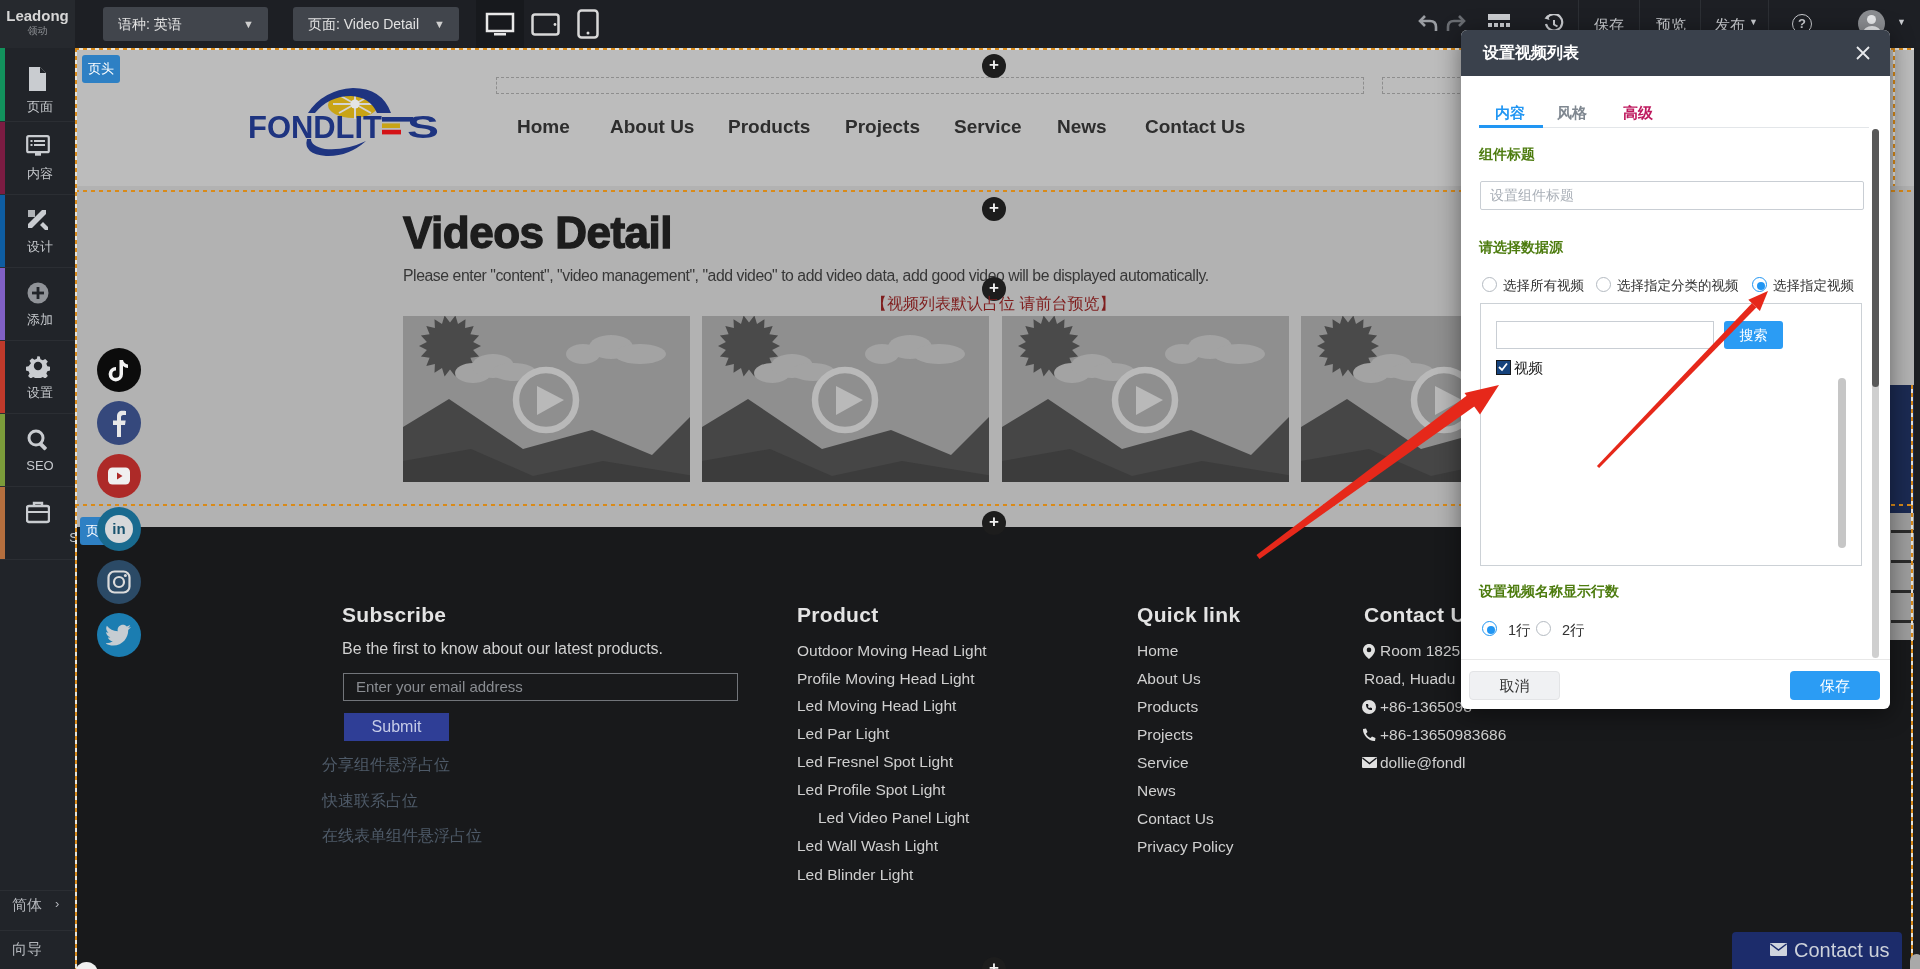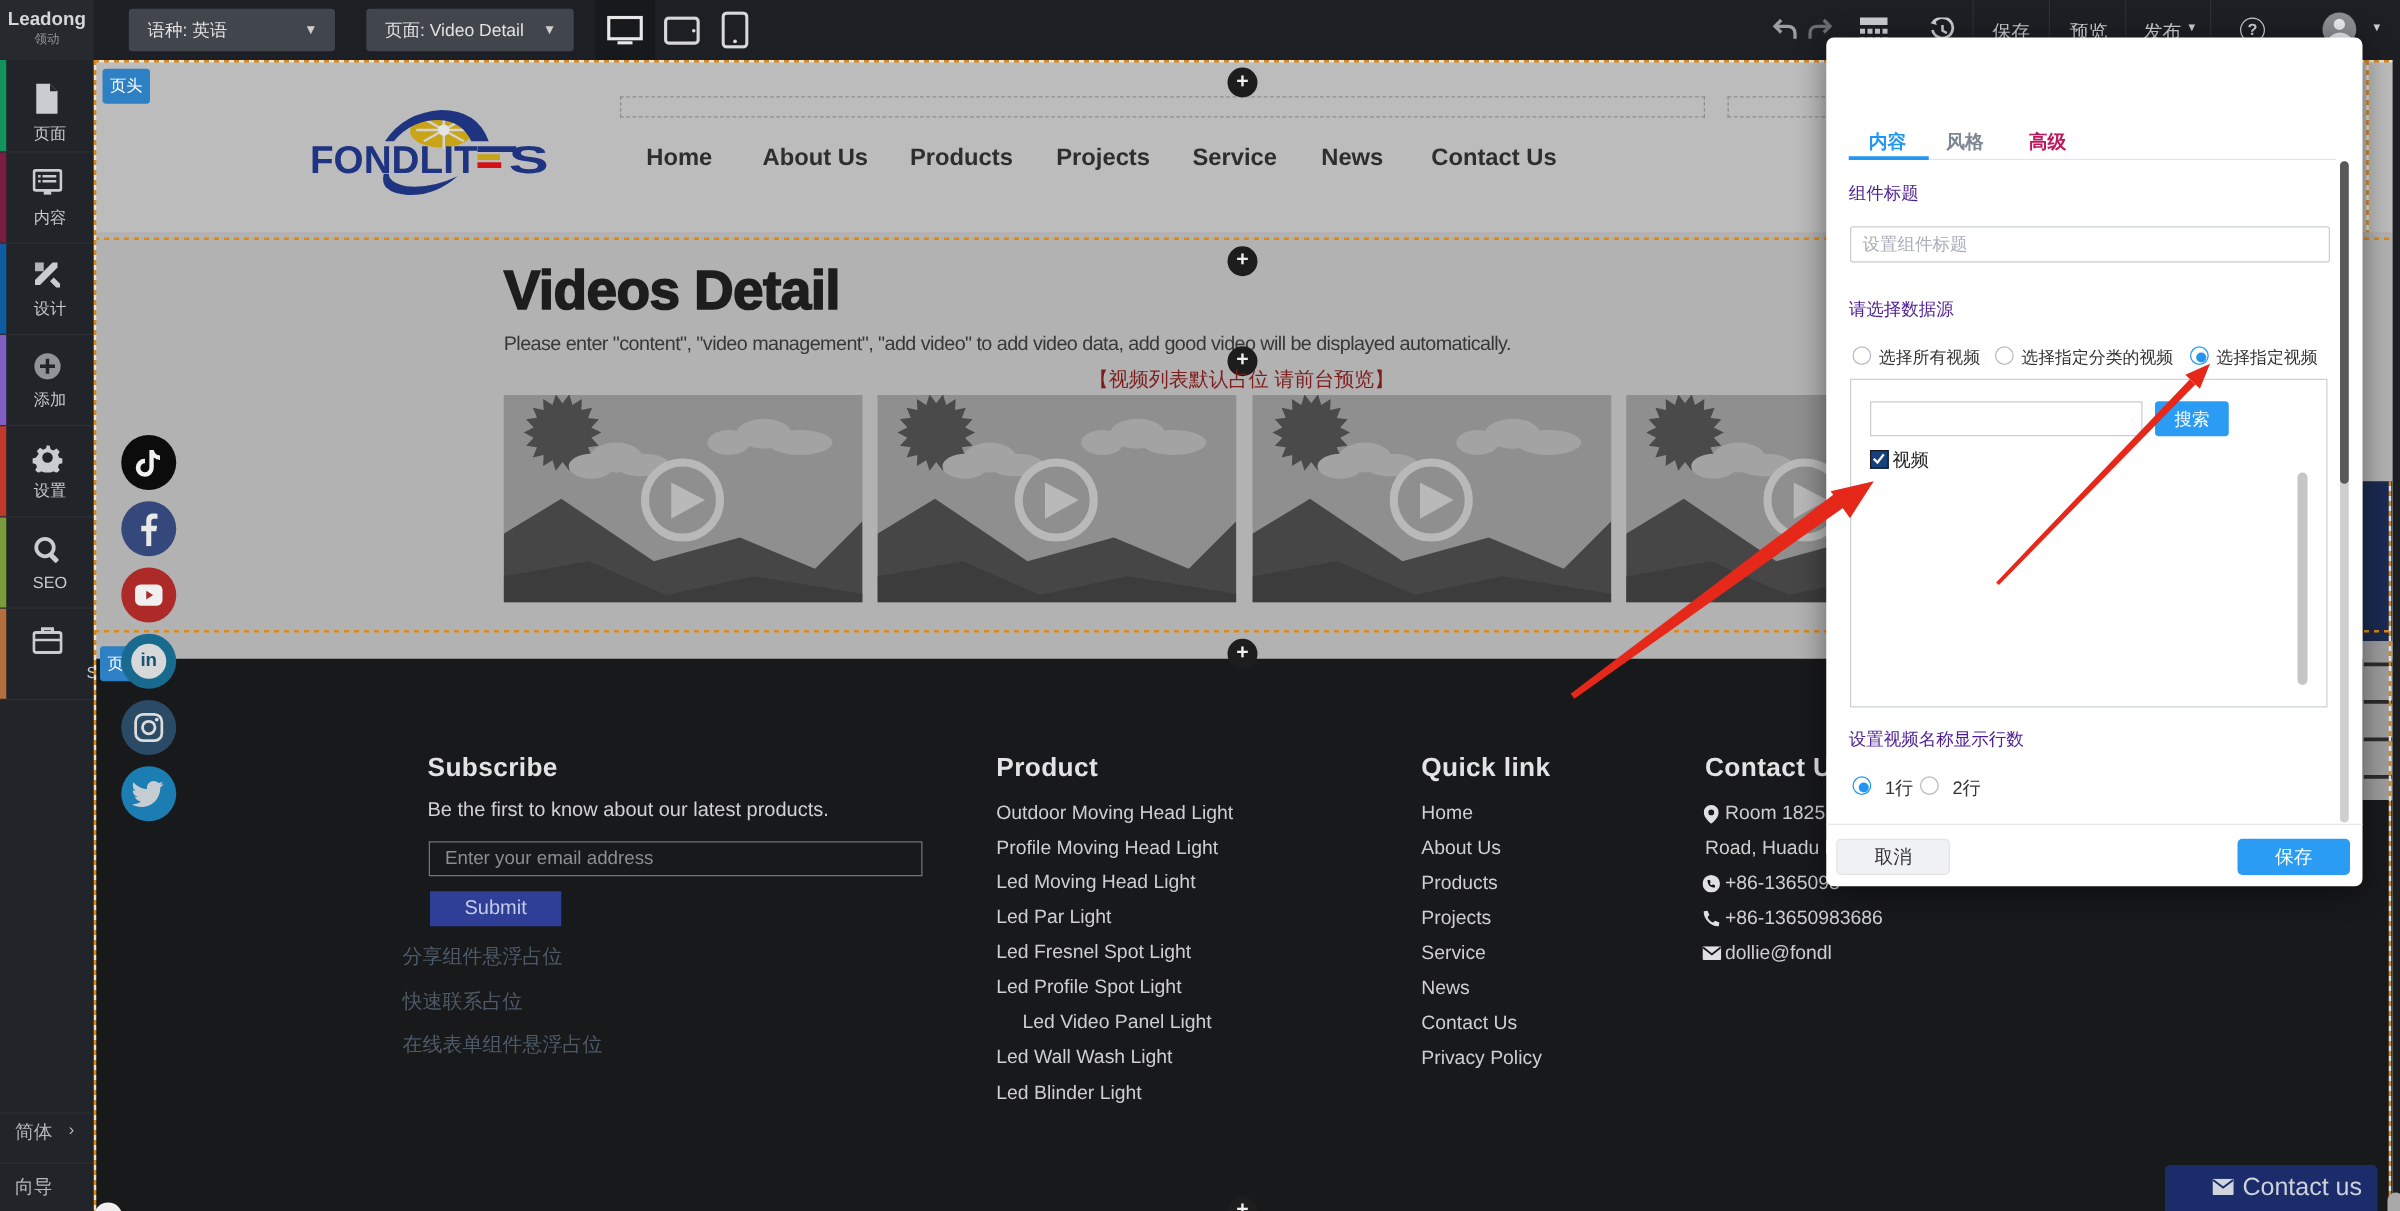--- a/index.html
+++ b/index.html
@@ -12,21 +12,21 @@
   .sb svg { position:absolute; left:26px; }
   .plusc { position:absolute; width:24px; height:24px; background:#1d1d1d; border-radius:50%; color:#f0f0f0; font-size:17px; text-align:center; line-height:22px; font-weight:bold; }
   .odash { position:absolute; background-image:repeating-linear-gradient(90deg,#d98a19 0 4px,#e8e4da 4px 8px); height:2px; }
   .odashv { position:absolute; background-image:repeating-linear-gradient(180deg,#d98a19 0 4px,#e8e4da 4px 8px); width:2px; }
   .gdash { position:absolute; border:1px dashed #8e8e8e; }
   .navitem { position:absolute; top:68px; color:#2e2e2e; font-size:19px; font-weight:bold; }
   .fhead { position:absolute; color:#e3e3e3; font-size:21px; font-weight:bold; letter-spacing:.3px; }
   .fitem { position:absolute; color:#cfcfcf; font-size:15.5px; }
   .phtxt { position:absolute; color:#4e5a68; font-size:16px; }
   .thumb { top:268px; width:287px; height:166px; background:#8f8f8f; overflow:hidden; }
-  .mlabel { font-weight:normal; font-size:14px; color:#4c1d95; }
+  .mlabel { font-weight:bold; font-size:14px; color:#4d7c0f; }
 </style>
 </head>
 <body>
 <div id="page">
 
 <div class="abs" id="topbar" style="left:0;top:0;width:1920px;height:48px;background:#1d1f24;">
   <div class="abs" style="left:0;top:0;width:75px;height:48px;background:#26292e;text-align:center;">
     <div style="color:#d6d6d6;font-size:15px;font-weight:bold;margin-top:7px;">Leadong</div>
     <div style="color:#8f9296;font-size:10px;margin-top:0px;">领动</div>
   </div>
@@ -356,20 +356,26 @@
           <rect width="17" height="13" rx="1" fill="#cfd4dd"></rect>
           <path d="M0.5 1 L8.5 7 L16.5 1" fill="none" stroke="#1c2c6b" stroke-width="1.5"></path>
         </svg>
     <div class="abs" style="left:62px;top:7px;color:#ccd1da;font-size:20px;">Contact us</div>
   </div>
   <div class="abs" style="left:0px;top:914px;width:23px;height:23px;background:#efefef;border-radius:50%;"></div>
   <div class="plusc" style="left:907px;top:909px;">+</div>
 </div>
 
 <div class="abs" id="modal" style="left:1461px;top:30px;width:429px;height:679px;background:#fff;border-radius:6px;box-shadow:0 5px 24px rgba(0,0,0,.45);">
+  <div class="abs" style="left:0;top:0;width:429px;height:46px;background:#3a414c;border-radius:6px 6px 0 0;">
+    <div class="abs" style="left:22px;top:13px;color:#fff;font-size:16px;font-weight:bold;">设置视频列表</div>
+    <svg class="abs" style="left:395px;top:16px;" width="14" height="14" viewBox="0 0 14 14">
+          <path d="M1 1 L13 13 M13 1 L1 13" stroke="#e8eaed" stroke-width="1.8"></path>
+        </svg>
+  </div>
 
   <div class="abs" style="left:34px;top:74px;color:#2196f3;font-size:15px;font-weight:bold;">内容</div>
   <div class="abs" style="left:96px;top:74px;color:#7f8790;font-size:15px;font-weight:bold;">风格</div>
   <div class="abs" style="left:162px;top:74px;color:#be185d;font-size:15px;font-weight:bold;">高级</div>
   <div class="abs" style="left:18px;top:97px;width:390px;height:1px;background:#e3e6e9;"></div>
   <div class="abs" style="left:18px;top:95px;width:64px;height:3px;background:#2196f3;"></div>
   <div class="abs mlabel" style="left:18px;top:116px;">组件标题</div>
   <div class="abs" style="left:19px;top:151px;width:384px;height:29px;border:1px solid #c9ced4;border-radius:2px;color:#a9afb7;font-size:14px;line-height:27px;padding-left:9px;">设置组件标题</div>
   <div class="abs mlabel" style="left:18px;top:209px;">请选择数据源</div>
 

